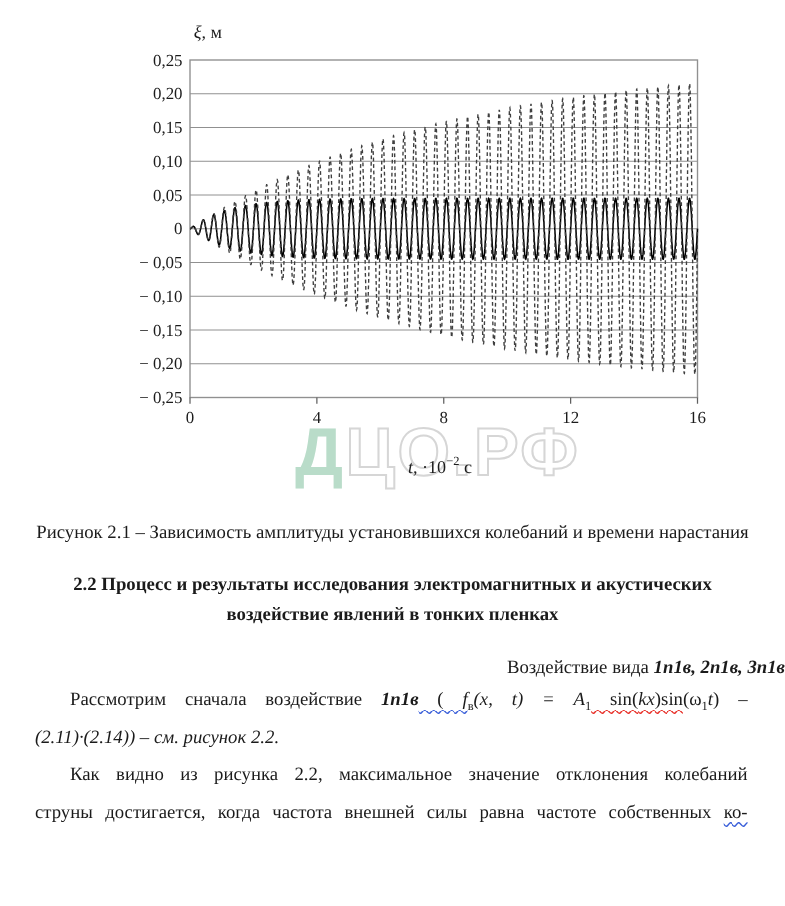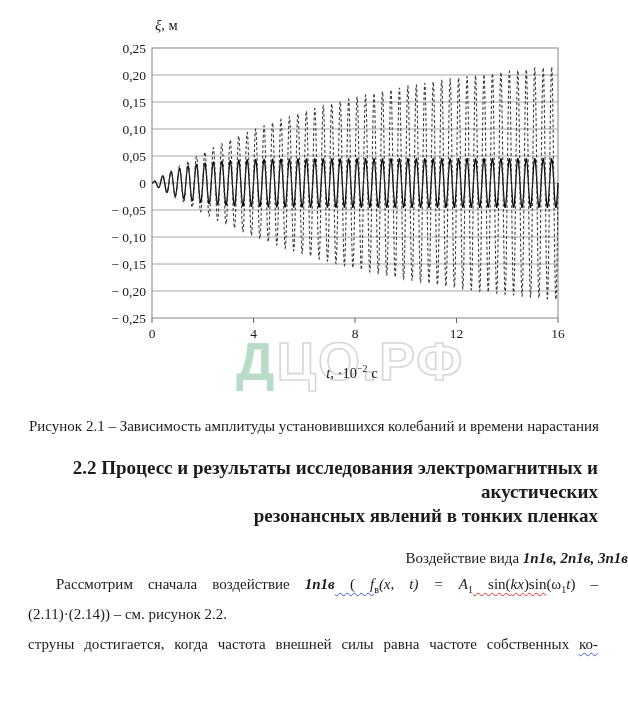--- a/index.html
+++ b/index.html
@@ -8,26 +8,26 @@
     font-family:"Liberation Serif", serif;
     color:var(--ink,#1b1b1b);
     position:relative;
   }
   .chart-area{position:relative;width:628px;height:394px;}
   .chart-area svg{position:absolute;left:0;top:0;}
   .tick{font:13.5px "Liberation Serif", serif;fill:var(--ink,#1b1b1b);}
   .atitle{font:14.5px "Liberation Serif", serif;fill:var(--ink,#1b1b1b);}
   .wm{font:bold 54px "Liberation Sans", sans-serif;letter-spacing:2px;}
   .caption{margin-top:18px;text-align:center;font-size:15px;line-height:28px;}
-  .heading{margin:16px 30px 0 30px;text-align:right;font-weight:bold;font-size:19px;line-height:24px;}
+  .heading{margin:16px 30px 0 30px;text-align:center;font-weight:bold;font-size:15px;line-height:24px;}
   .subline{margin-top:19px;text-align:right;font-size:15px;line-height:22px;}
   .para{margin:0 30px 0 28px;font-size:15px;line-height:30px;}
   .para.first{}
   .jline{text-align:justify;text-align-last:justify;}
-  .lline{text-align:left;}
+  .lline{text-align:left;font-style:italic;}
   .indent{padding-left:28px;}
   .bi{font-weight:bold;font-style:italic;}
   .iv{font-style:italic;}
   sub{font-size:10px;line-height:0;}
   .wr{text-decoration:underline;text-decoration-style:wavy;
       text-decoration-color:var(--sp-red,#e8312a);text-decoration-thickness:1px;text-underline-offset:3px;}
   .wb{text-decoration:underline;text-decoration-style:wavy;
       text-decoration-color:var(--sp-blue,#3a5fd9);text-decoration-thickness:1px;text-underline-offset:3px;}
   .solidline{display:inline-block;width:30px;height:0;border-top:1.4px solid var(--ink,#1b1b1b);
       vertical-align:4px;margin:0 6px 0 2px;}
@@ -85,25 +85,26 @@
       <text class="atitle" x="352" y="378" text-anchor="middle"><tspan font-style="italic">t</tspan><tspan>, ·10</tspan><tspan dy="-6" font-size="10">−2</tspan><tspan dy="6"> с</tspan></text>
     </svg>
 </div>
 
 <div class="caption">
   <div>Рисунок 2.1 – Зависимость амплитуды установившихся колебаний и времени нарастания</div>
 </div>
 
 <div class="heading">
   <div>2.2 Процесс и результаты исследования электромагнитных и акустических</div>
-  <div>резонансных явлений в тонких пленках</div>
+  <div>воздействие явлений в тонких пленках</div>
 </div>
 
 <div class="subline"><span>Воздействие вида </span><span class="bi">1п1в, 2п1в, 3п1в</span></div>
 
 <div class="para first">
   <div class="jline indent"><span>Рассмотрим сначала воздействие</span> <span class="bi">1п1в</span><span class="wb"><span> ( </span><span class="iv">f</span><sub>в</sub></span><span class="iv">(x, t) = </span><span class="iv">A</span><sub>1</sub><span class="wr"><span> sin(</span><span class="iv">kx</span><span>)sin</span></span><span>(ω</span><sub>1</sub><span class="iv">t</span><span>)</span> <span>–</span></div>
   <div class="lline">(2.11)·(2.14)) – см. рисунок 2.2.</div>
 </div>
 
 <div class="para">
+  <div class="jline indent">Как видно из рисунка 2.2, максимальное значение отклонения колебаний</div>
   <div class="jline"><span>струны достигается, когда частота внешней силы равна частоте собственных</span> <span class="wb">ко-</span></div>
 </div>
 
 </body></html>

